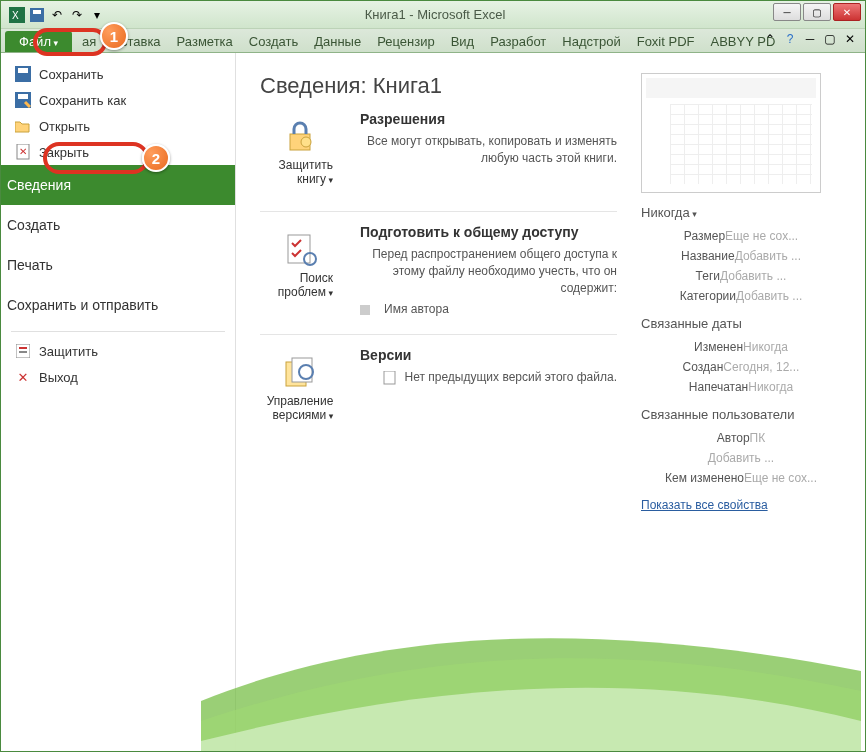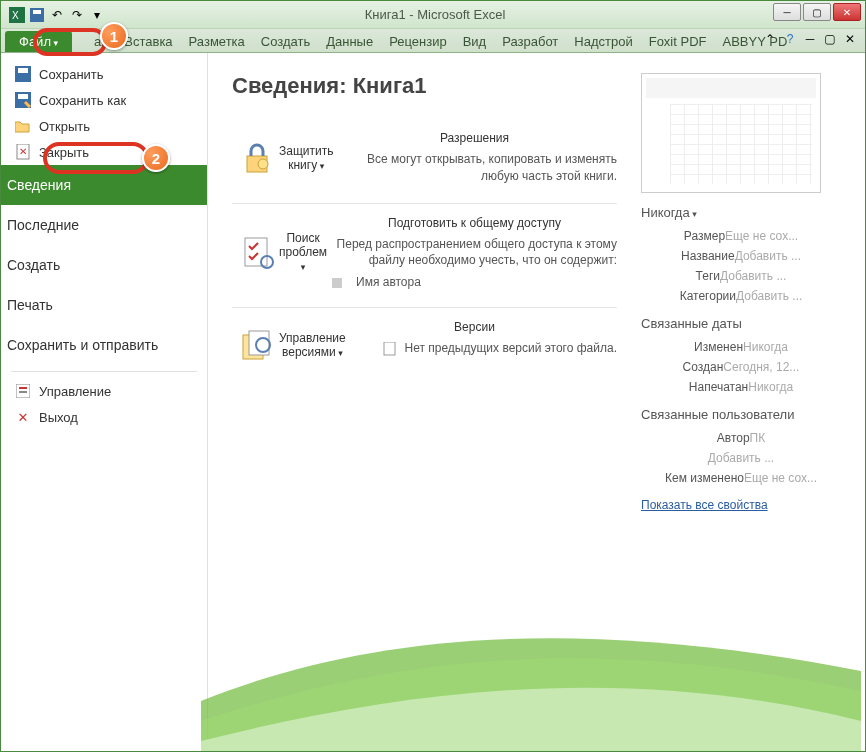--- a/index.html
+++ b/index.html
@@ -11,48 +11,48 @@
 .titlebar { height: 28px; background: linear-gradient(#e6f2e4, #d0e5cc); display: flex; align-items: center; position: relative; border-bottom: 1px solid #bcd2b7; }
 .qat { display: flex; align-items: center; gap: 4px; padding-left: 8px; }
 .qat-icon { width: 16px; height: 16px; display: flex; align-items: center; justify-content: center; }
 .title-text { position: absolute; left: 4px; right: 0; text-align: center; color: #4a5a48; font-size: 13px; pointer-events: none; }
 .winbtns { position: absolute; right: 4px; top: 2px; display: flex; gap: 2px; }
 .winbtn { width: 28px; height: 18px; border: 1px solid #888; background: linear-gradient(#f5f5f5,#ddd); display: flex; align-items: center; justify-content: center; font-size: 10px; border-radius: 2px; }
 .winbtn.close { background: linear-gradient(#e77,#c33); color: #fff; border-color: #a22; }
 
 
 .ribbon-tabs { height: 24px; background: linear-gradient(#dce8da,#cfe0cb); display: flex; align-items: flex-end; padding-left: 4px; border-bottom: 1px solid #8fb388; position: relative; }
-.file-tab { background: #3c8a2e; color: #fff; padding: 3px 14px; border-radius: 3px 3px 0 0; font-size: 13px; margin-right: 14px; position: relative; }
+.file-tab { background: #3c8a2e; color: #fff; padding: 3px 14px; border-radius: 3px 3px 0 0; font-size: 13px; margin-right: 2px; position: relative; }
 .tab { padding: 3px 8px; color: #3a5535; font-size: 13px; cursor: default; }
 .rbn-right { position: absolute; right: 8px; top: 3px; display: flex; gap: 6px; align-items: center; }
 .rbn-ic { width: 14px; height: 14px; display: inline-flex; align-items: center; justify-content: center; }
 
 
 .backstage { flex: 1; display: flex; background: #fff; overflow: hidden; }
 
 
-.sidebar { width: 207px; background: #fff; border-right: 1px solid #e0e0e0; display: flex; flex-direction: column; padding-top: 8px; }
+.sidebar { width: 235px; background: #fff; border-right: 1px solid #e0e0e0; display: flex; flex-direction: column; padding-top: 8px; }
 .sb-item { display: flex; align-items: center; gap: 8px; padding: 5px 14px; color: #333; font-size: 13px; cursor: default; }
 .sb-item.active { background: #3c8a2e; color: #fff; position: relative; }
 .sb-item.active::after { content: ""; position: absolute; right: -10px; top: 50%; transform: translateY(-50%); border: 10px solid transparent; border-left-color: #3c8a2e; }
 .sb-item.big { padding: 12px 6px; font-size: 14px; }
 .sb-sep { height: 1px; background: #e0e0e0; margin: 6px 10px; }
 .sb-ic { width: 16px; height: 16px; display: inline-flex; align-items: center; justify-content: center; }
 
 
 .main { flex: 1; display: flex; padding: 20px 24px; gap: 24px; overflow: hidden; }
 .maincol { flex: 1; }
-.main h1 { font-size: 22px; font-weight: bold; color: #444; margin-bottom: 20px; }
+.main h1 { font-size: 22px; font-weight: normal; color: #444; }
 .section { display: flex; gap: 20px; padding: 12px 0 18px; border-bottom: 1px solid #e5e5e5; }
 .section:last-child { border-bottom: none; }
-.bigbtn { width: 80px; text-align: center; display: flex; flex-direction: row; align-items: center; gap: 4px; padding: 6px; border: 1px solid transparent; border-radius: 3px; }
+.bigbtn { width: 80px; text-align: right; display: flex; flex-direction: column; align-items: center; gap: 4px; padding: 6px; border: 1px solid transparent; border-radius: 3px; }
 .bigbtn-ic { width: 36px; height: 36px; display: flex; align-items: center; justify-content: center; }
 .bigbtn-lbl { font-size: 12px; color: #333; }
 .sec-body { flex: 1; }
-.sec-title { font-size: 12px; font-weight: normal; color: #333; margin-bottom: 6px; text-align: center; }
+.sec-title { font-size: 14px; font-weight: bold; color: #333; margin-bottom: 6px; }
 .sec-text { font-size: 12px; color: #555; line-height: 1.4; text-align: right; }
 .bullet { display: flex; gap: 14px; margin-top: 6px; font-size: 12px; color: #555; }
 .bullet-ic { width: 10px; height: 10px; background: #ccc; margin-top: 3px; }
 
 
 .proppanel { width: 200px; }
 .thumb { width: 180px; height: 120px; border: 1px solid #ccc; background: #fff; padding: 4px; margin-bottom: 12px; position: relative; }
 .thumb-inner { width: 100%; height: 100%; background: linear-gradient(#f5f5f5 0 18%, #fff 18% 100%); position: relative; }
 .thumb-grid { position: absolute; left: 24px; top: 26px; right: 4px; bottom: 4px; background-image: linear-gradient(#eee 1px, transparent 1px), linear-gradient(90deg, #eee 1px, transparent 1px); background-size: 14px 10px; }
 .prop-head { font-size: 13px; color: #555; margin: 10px 0 6px; }
@@ -160,43 +160,40 @@
               <text x="3" y="11" fill="#c33" font-size="10">✕</text>
             </svg>
           </span>
         <span>Закрыть</span>
       </div>
 
       <div class="sb-item big active">
           <span>Сведения</span>
         </div>
       <div class="sb-item big">
-          <span>Последние</span>
-        </div>
-      <div class="sb-item big">
           <span>Создать</span>
         </div>
       <div class="sb-item big">
           <span>Печать</span>
         </div>
       <div class="sb-item big">
           <span>Сохранить и отправить</span>
         </div>
 
       <div class="sb-sep"></div>
 
       <div class="sb-item">
         <span class="sb-ic">
             <svg width="14" height="14">
               <rect width="14" height="14" fill="#fff" stroke="#888"></rect>
               <rect x="3" y="3" width="8" height="2" fill="#c33"></rect>
               <rect x="3" y="7" width="8" height="2" fill="#888"></rect>
             </svg>
           </span>
-        <span>Управление</span>
+        <span>Защитить</span>
       </div>
       <div class="sb-item">
         <span class="sb-ic" style="color:#c33;">✕</span>
         <span>Выход</span>
       </div>
     </div>
 
     <div class="main">
       <div class="maincol">
         <h1>Сведения: Книга1</h1>

